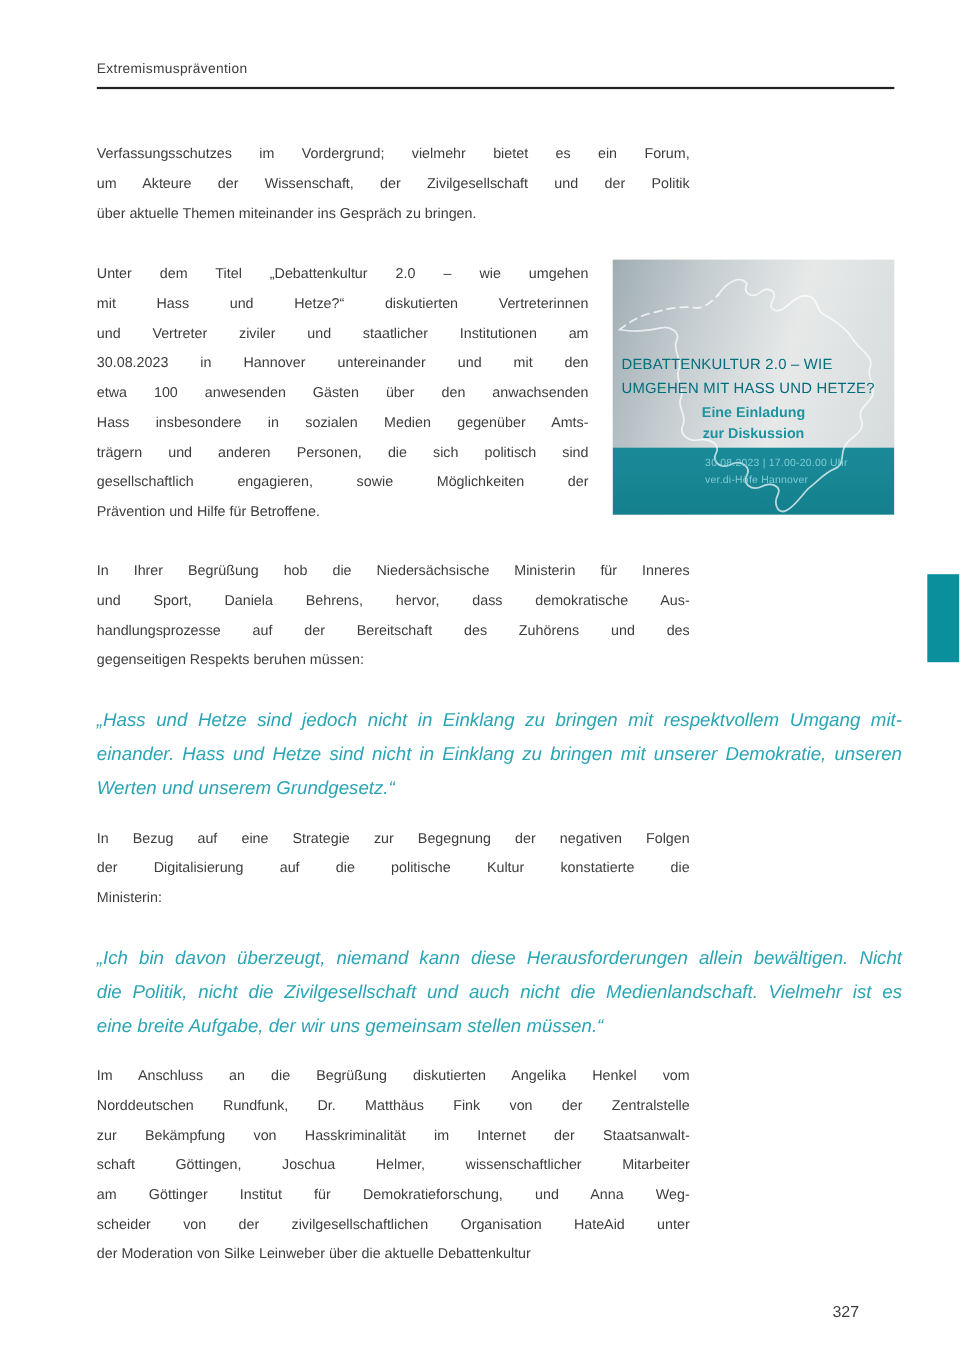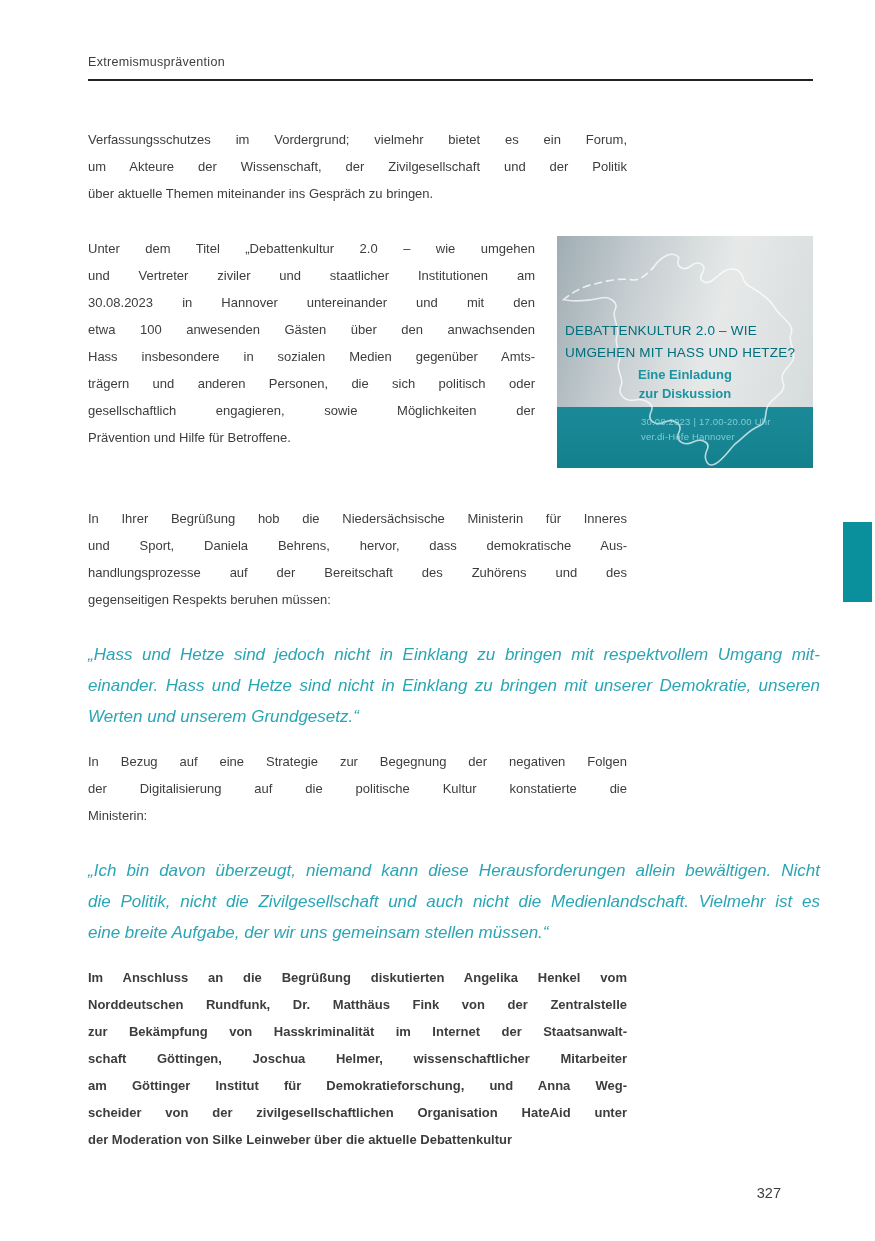--- a/index.html
+++ b/index.html
@@ -33,21 +33,21 @@
     position: absolute;
     left: 88px;
     font-size: 13px;
     line-height: 27px;
     color: var(--body-text, #3d3d3d);
   }
   .p1 { top: 126px; width: 539px; }
   .p2 { top: 235px; width: 447px; }
   .p3 { top: 505px; width: 539px; }
   .p4 { top: 748px; width: 539px; }
-  .p5 { top: 964px; width: 539px; font-weight: bold; }
+  .p5 { top: 964px; width: 539px; }
 
   .quote {
     position: absolute;
     left: 88px;
     width: 732px;
     font-size: 17px;
     font-style: italic;
     line-height: 31px;
     color: var(--accent-teal, #2aa5b4);
   }
@@ -122,25 +122,26 @@
   <div class="header-rule"></div>
 
   <div class="para p1">
       <div class="jline">Verfassungsschutzes im Vordergrund; vielmehr bietet es ein Forum,</div>
       <div class="jline">um Akteure der Wissenschaft, der Zivilgesellschaft und der Politik</div>
       <div class="jline last">über aktuelle Themen miteinander ins Gespräch zu bringen.</div>
     </div>
 
   <div class="para p2">
       <div class="jline">Unter dem Titel „Debattenkultur 2.0 – wie umgehen</div>
+      <div class="jline">mit Hass und Hetze?“ diskutierten Vertreterinnen</div>
       <div class="jline">und Vertreter ziviler und staatlicher Institutionen am</div>
       <div class="jline">30.08.2023 in Hannover untereinander und mit den</div>
       <div class="jline">etwa 100 anwesenden Gästen über den anwachsenden</div>
       <div class="jline">Hass insbesondere in sozialen Medien gegenüber Amts-</div>
-      <div class="jline">trägern und anderen Personen, die sich politisch oder</div>
+      <div class="jline">trägern und anderen Personen, die sich politisch sind</div>
       <div class="jline">gesellschaftlich engagieren, sowie Möglichkeiten der</div>
       <div class="jline last">Prävention und Hilfe für Betroffene.</div>
     </div>
 
   <div class="flyer">
     <div class="flyer-band"></div>
     <svg class="flyer-map" width="256" height="232" viewBox="0 0 256 232" fill="none">
       <path d="M 6 64 C 16 56 26 50 38 48 C 52 44 64 42 76 44 C 84 44 90 38 96 32" stroke="#ffffff" stroke-width="1.6" stroke-opacity="0.75" stroke-dasharray="7 5" stroke-linecap="round"></path>
       <path d="M 96 32
                C 104 20 116 14 122 22

